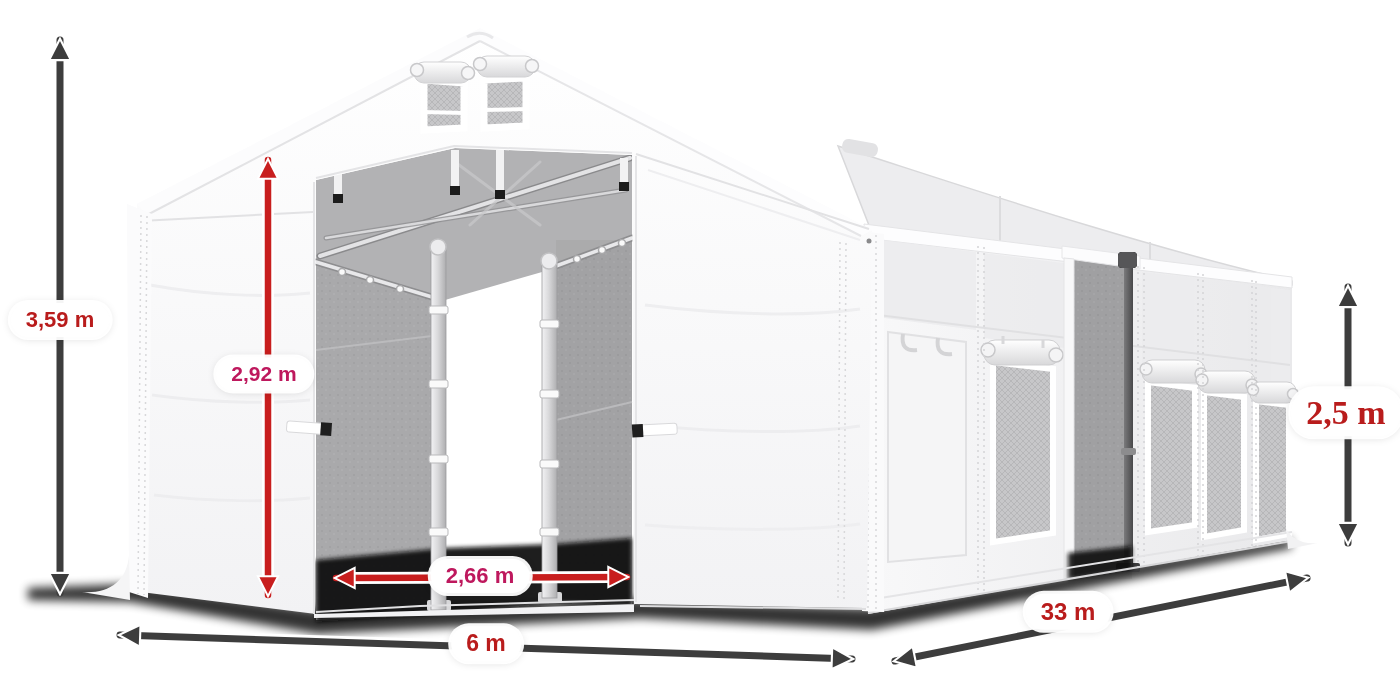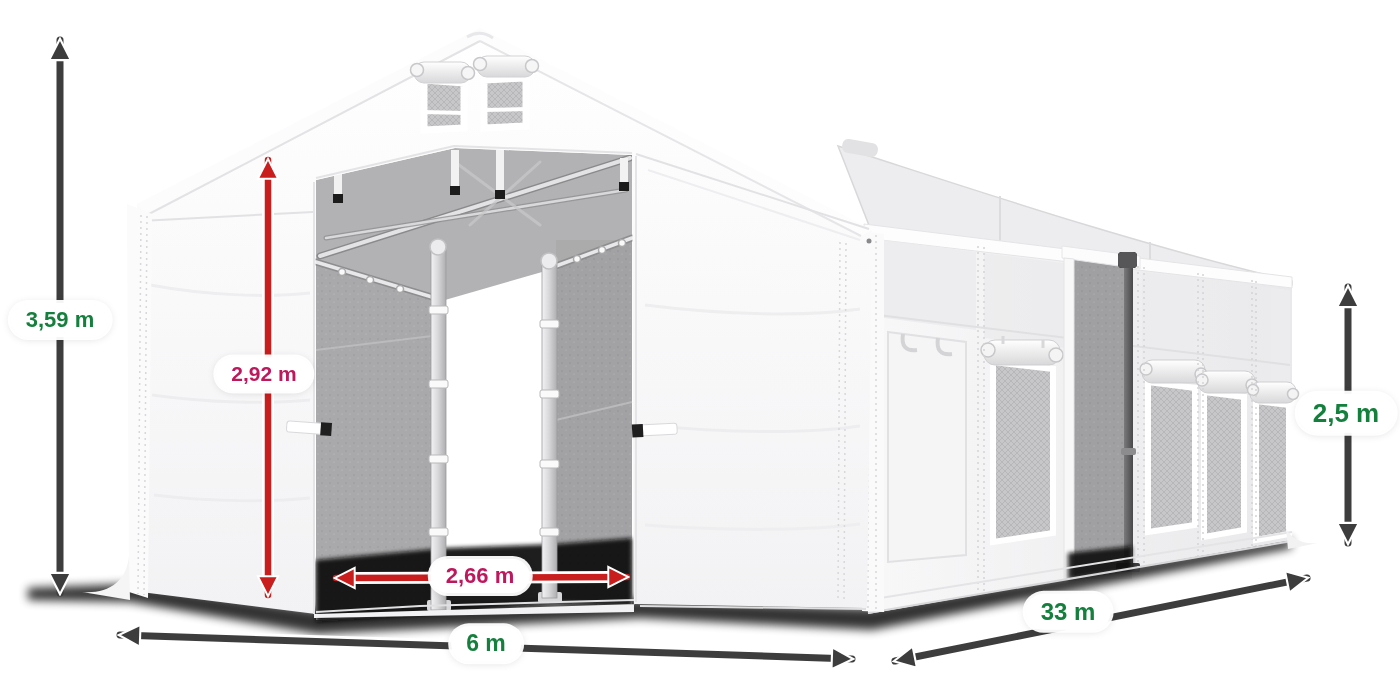--- a/index.html
+++ b/index.html
@@ -1,24 +1,24 @@
 <!DOCTYPE html>
 <html><head>
 <meta charset="utf-8">
 <style>
   html,body{margin:0;padding:0;background:#fff;}
   .stage{position:relative;width:1400px;height:700px;background:#ffffff;overflow:hidden;
          font-family:"Liberation Sans", sans-serif;}
   .stage svg{position:absolute;left:0;top:0;}
   .dim-label{position:absolute;transform:translate(-50%,-50%);background:#ffffff;
     border-radius:22px;padding:5px 15px;font-weight:bold;white-space:nowrap;
-    color:#15803d;font-size:22px;line-height:1.1;
+    color:#b91c1c;font-size:22px;line-height:1.1;
     box-shadow:0 0 0 3px rgba(255,255,255,.95), 0 1px 10px rgba(0,0,0,.18);}
   .dim-label.red{color:#be185d;}
-  .fs21{font-size:21px;} .fs23{font-size:23px;} .fs24{font-size:24px;} .fs26{font-size:26px;}
+  .fs21{font-size:21px;} .fs23{font-size:23px;} .fs24{font-size:24px;} .fs26{font-size:34px;font-family:Liberation Serif, serif;}
 </style>
 </head>
 <body>
 
 <div class="stage">
 <svg width="1400" height="700" viewBox="0 0 1400 700">
   <defs>
     <linearGradient id="wallG" x1="0" y1="0" x2="1" y2="0">
       <stop offset="0" stop-color="#f8f8f9"></stop>
           <stop offset="1" stop-color="#e9e9eb"></stop>

